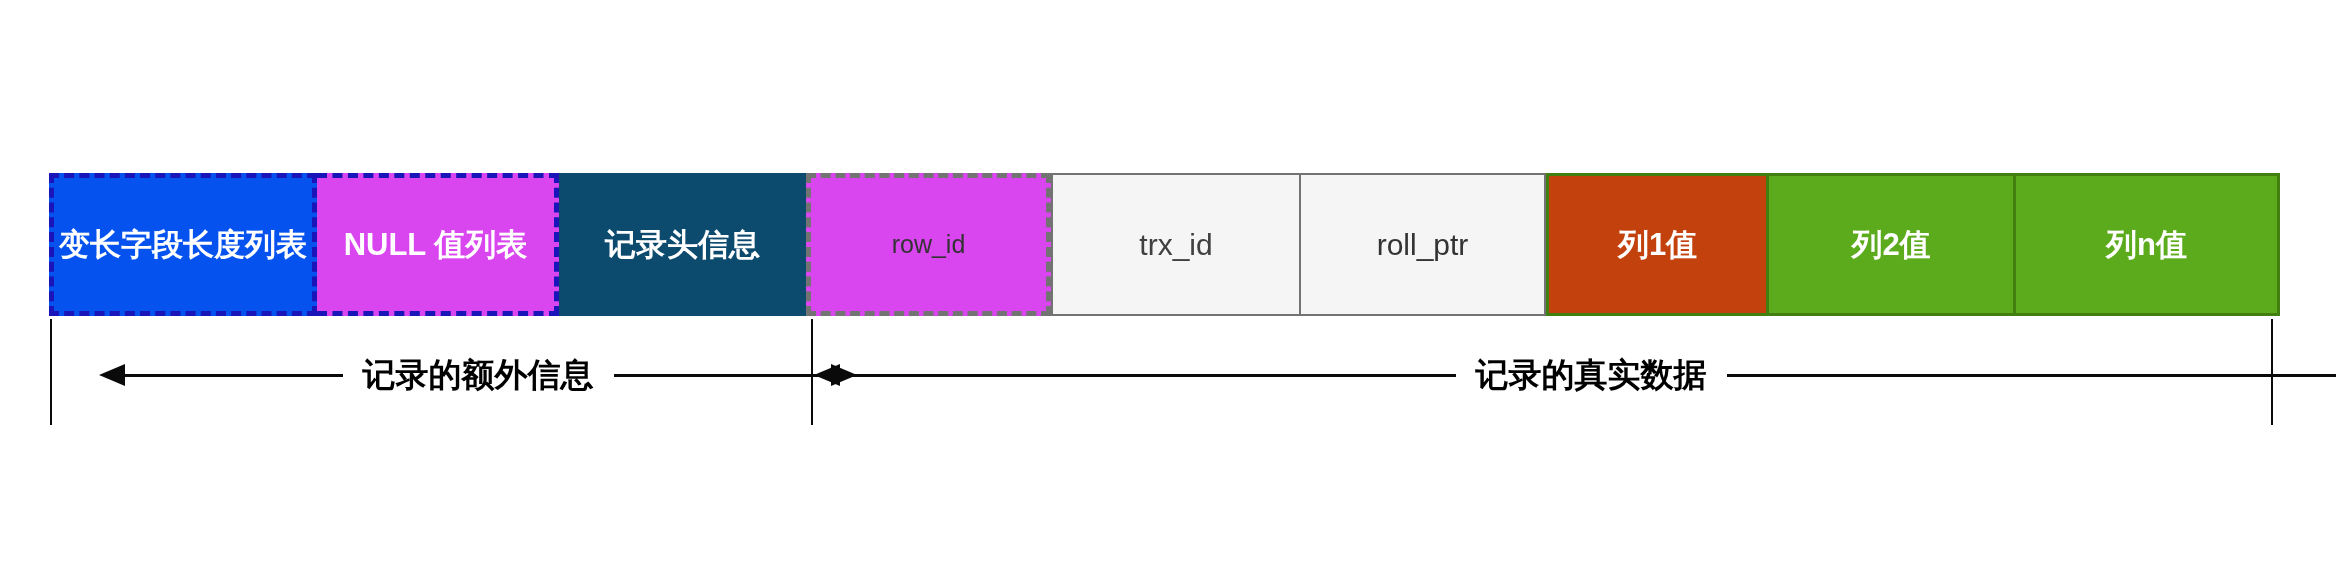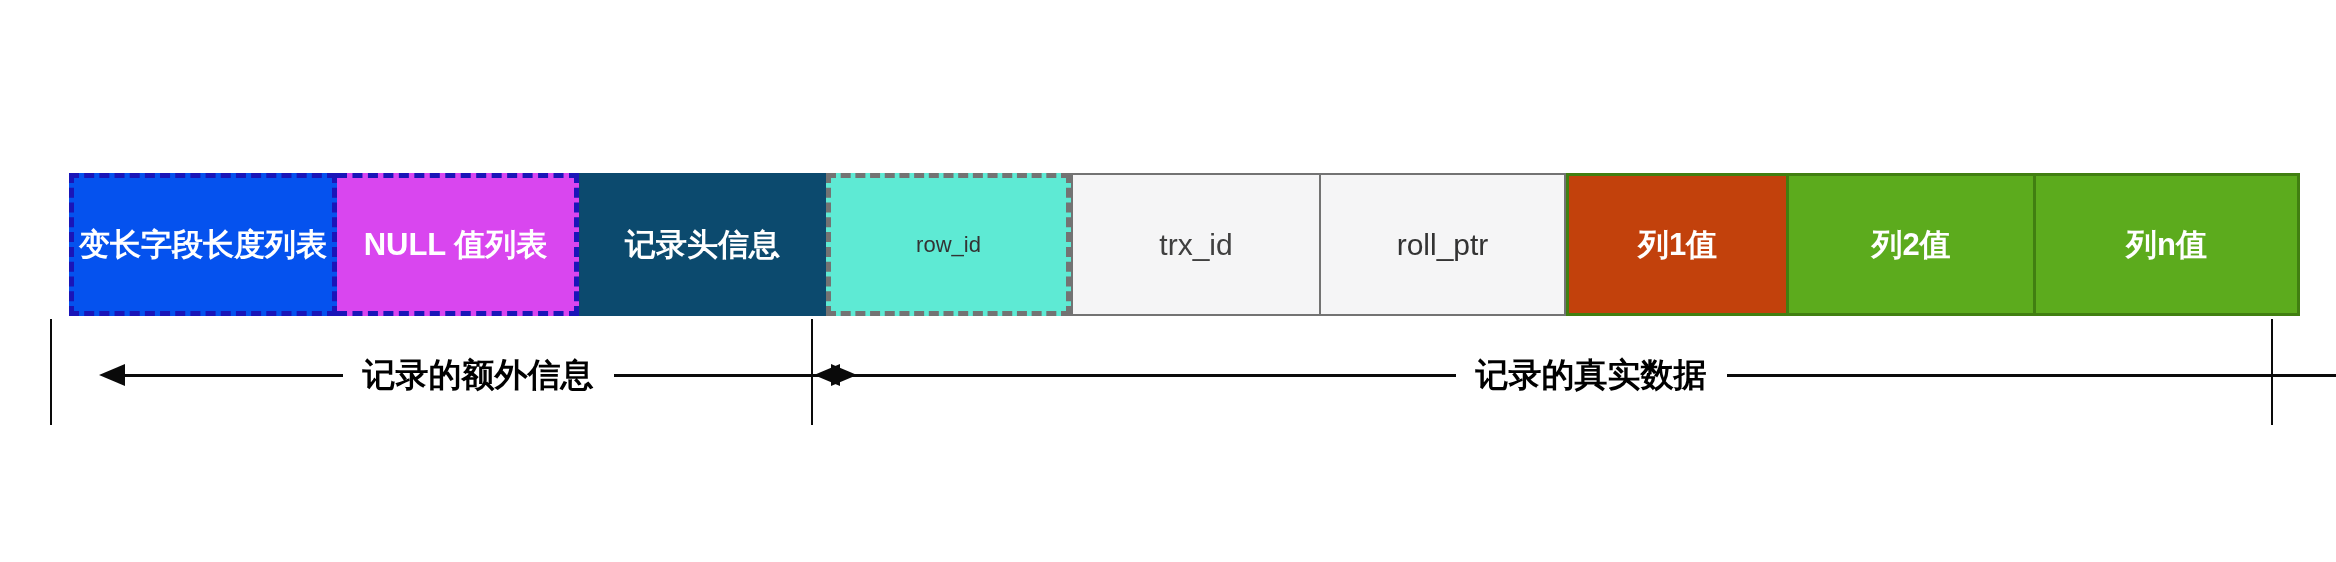--- a/index.html
+++ b/index.html
@@ -1,27 +1,27 @@
 <!DOCTYPE html>
 <html><head>
 <meta charset="utf-8">
 <style>
   html,body{margin:0;padding:0;background:#fff;}
   .canvas{
     position:relative;width:2336px;height:562px;background:#ffffff;overflow:hidden;
     font-family:"Liberation Sans","DejaVu Sans",sans-serif;
   }
   
-  .box-row{position:absolute;left:49px;top:173px;height:143px;display:flex;align-items:stretch;margin-left:20px;}
+  .box-row{position:absolute;left:49px;top:173px;height:143px;display:flex;align-items:stretch;}
   .cell{box-sizing:border-box;display:flex;align-items:center;justify-content:center;
         font-size:31px;font-weight:bold;color:#ffffff;white-space:nowrap;}
   .b1{width:268px;background:#0552ee;border:5px dashed #1a15b8;}
   .b2{width:242px;background:#d946ef;border:5px dashed #1a15b8;border-left:none;}
   .b3{width:247px;background:#0c4a6e;border:none;}
-  .b4{width:245px;background:#5eead4;border:5px dashed #737373;color:#333;font-weight:normal;font-size:22px;text-align:center;}
+  .b4{width:245px;background:#d946ef;border:5px dashed #737373;color:#333;font-weight:normal;font-size:25px;text-align:center;}
   .b5{width:250px;background:#f5f5f6;border:2px solid #737373;color:#404040;font-weight:normal;font-size:30px;}
   .b6{width:245px;background:#f5f5f6;border:2px solid #737373;border-left:none;color:#333;font-weight:normal;font-size:30px;}
   .b7{width:223px;background:#c2410c;border:3px solid #417f11;}
   .b8{width:247px;background:#5cab1d;border:3px solid #417f11;border-left:none;}
   .b9{width:264px;background:#5cab1d;border:3px solid #417f11;border-left:none;}
   
   .tick{position:absolute;top:319px;width:2px;height:106px;background:#0a0a0a;}
   .tick-left{left:50px;}
   .tick-mid{left:811px;}
   .tick-right{left:2271px;}

